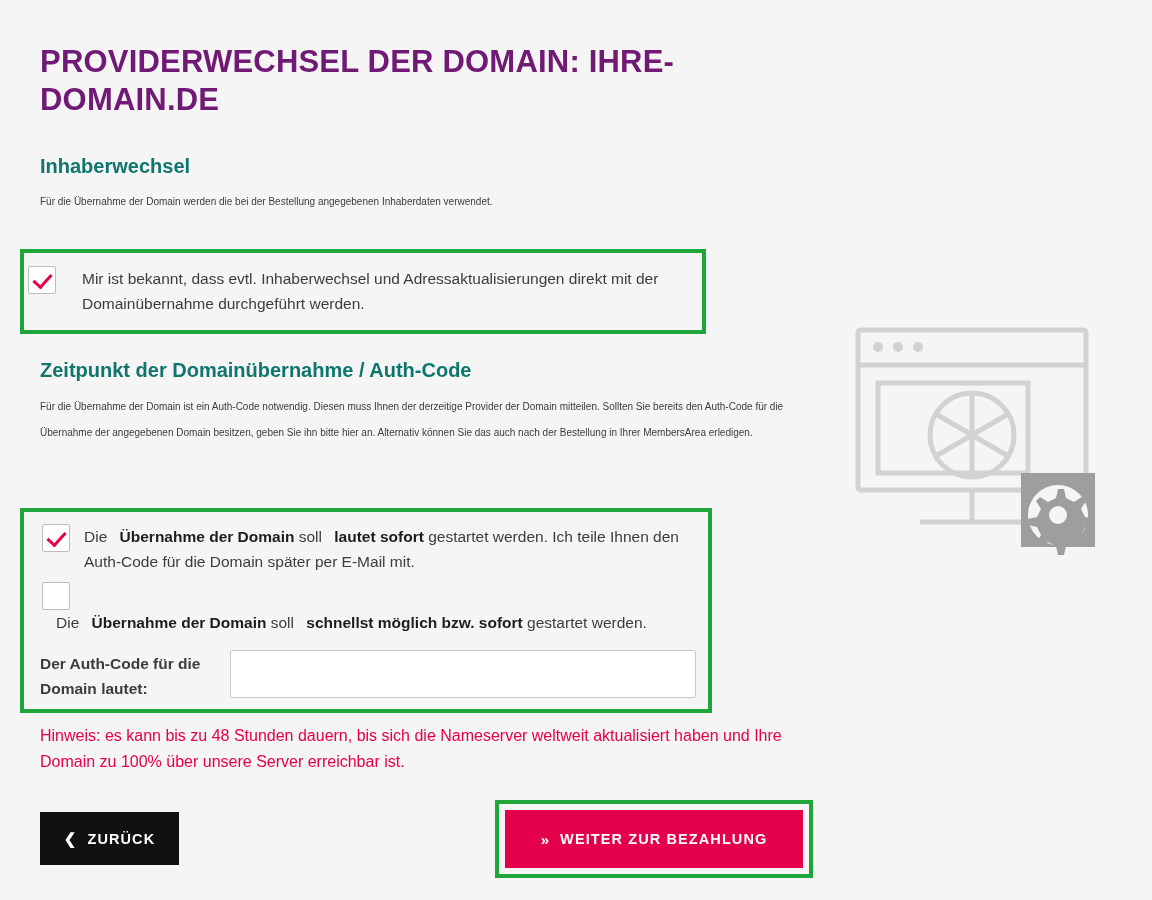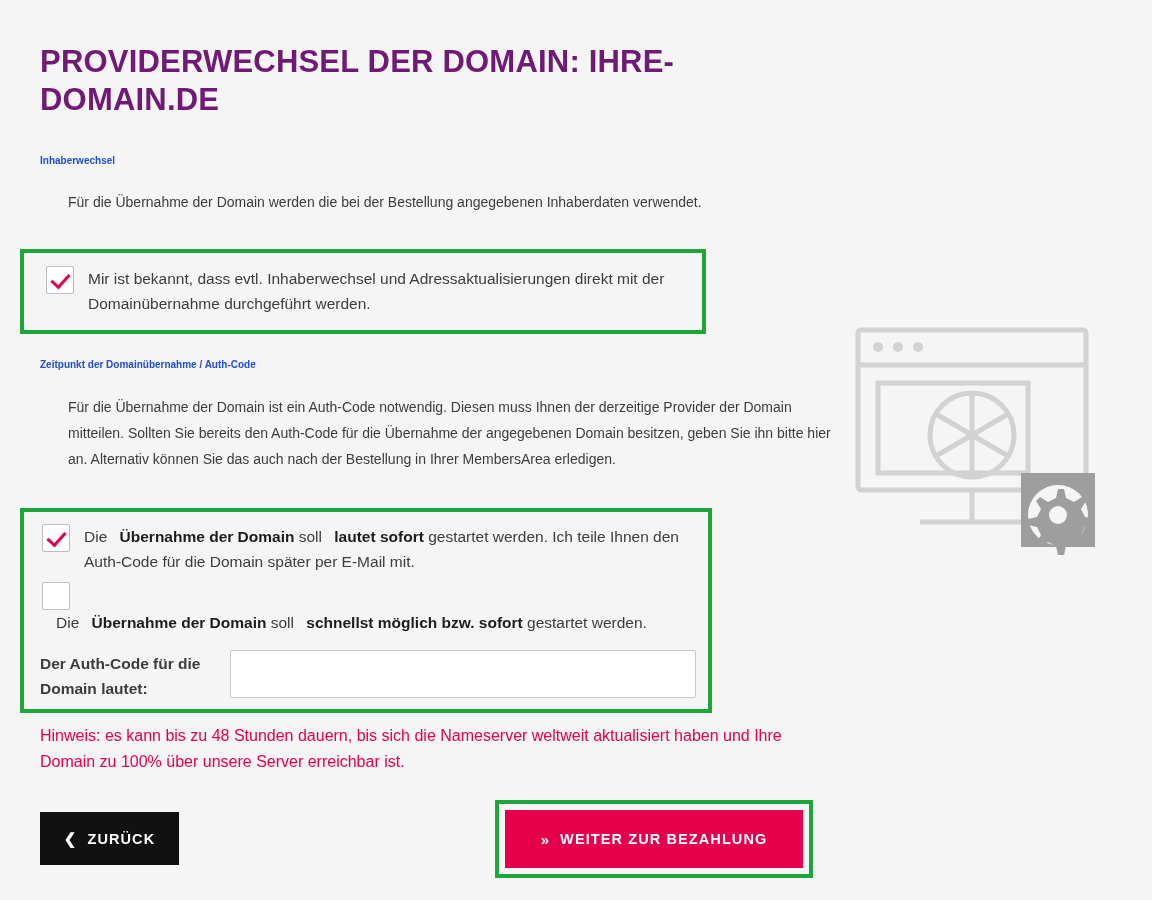--- a/index.html
+++ b/index.html
@@ -33,33 +33,32 @@
     line-height: 38px;
     font-weight: bold;
     letter-spacing: 0.2px;
     color: #701a75;
     text-transform: uppercase;
   }
 
   
   .section-heading {
     position: absolute;
-    font-size: 10px;
-    font-weight: bold;
-    color: #1d4ed8;
+    font-size: 20px;
+    font-weight: bold;
+    color: #0f766e;
   }
   #inhaberwechsel-heading { left: 40px; top: 155px; }
   #zeitpunkt-heading { left: 40px; top: 359px; text-align: right; }
 
   .body-text {
     position: absolute;
-    font-size: 14px;
+    font-size: 10px;
     line-height: 26px;
     color: #3c3c3c;
-    margin-left: 28px;
   }
   #inhaber-desc { left: 40px; top: 189px; width: 740px; }
   #auth-desc { left: 40px; top: 394px; width: 765px; }
 
   
   .highlight {
     position: absolute;
     border: 4px solid #1ea63a;
     box-sizing: border-box;
     background: transparent;
@@ -96,21 +95,21 @@
     transform: rotate(42deg);
   }
   .check-label {
     margin-left: 14px;
     font-size: 15.5px;
     line-height: 25px;
     color: #3c3c3c;
   }
   .check-label b { color: #1d1d1d; margin-left: 8px; }
 
-  #row-consent { left: 46px; top: 266px; width: 645px; }
+  #row-consent { left: 28px; top: 266px; width: 645px; gap: 12px; }
   #row-later   { left: 42px; top: 524px; width: 655px; }
   #row-now     { left: 42px; top: 582px; width: 650px; flex-direction: column; }
 
   
   #authcode-label {
     position: absolute;
     left: 40px;
     top: 651px;
     width: 180px;
     font-size: 15.5px;

